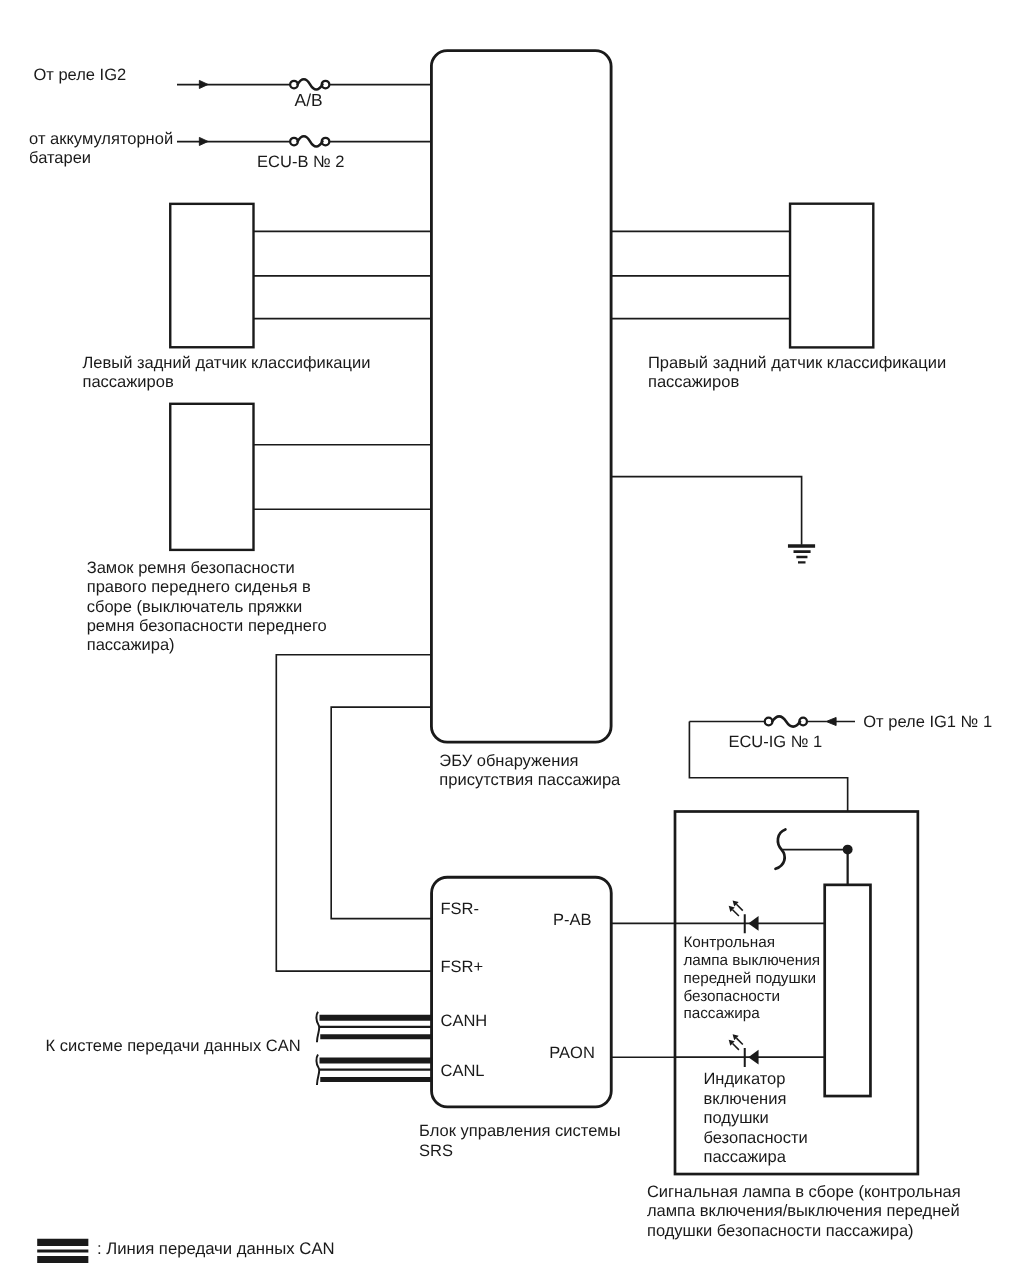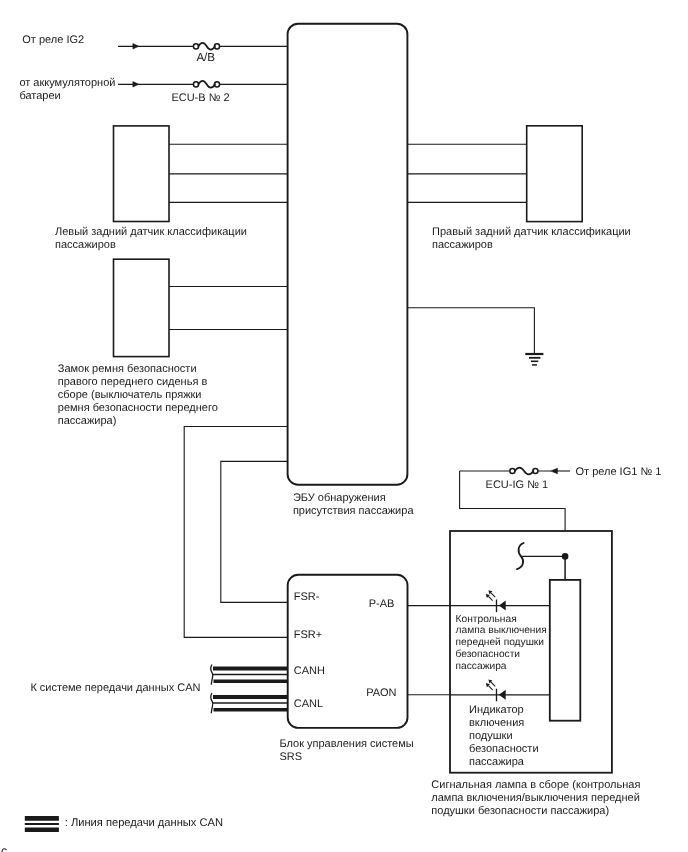--- a/index.html
+++ b/index.html
@@ -1,17 +1,17 @@
 <!DOCTYPE html>
 <html><head>
 <meta charset="utf-8">
 <style>
   html,body{margin:0;padding:0;background:#fff;}
   body{width:688px;height:852px;overflow:hidden;font-family:"Liberation Sans",sans-serif;color:#1a1a1a;}
-  #diagram{position:absolute;left:0;top:5px;width:688px;height:600px;filter:grayscale(1);}
+  #diagram{position:absolute;left:0;top:15px;width:688px;height:600px;filter:grayscale(1);}
   svg text{font-family:"Liberation Sans",sans-serif;fill:#1a1a1a;-webkit-font-smoothing:antialiased;text-rendering:geometricPrecision;}
 </style>
 </head>
 <body>
 
 <div id="diagram">
 <svg width="688" height="852" viewBox="0 0 688 852" xmlns="http://www.w3.org/2000/svg">
   <g fill="none" stroke="#1a1a1a" stroke-width="1.1" shape-rendering="geometricPrecision">
 
   <rect x="287.6" y="18.7" width="119.8" height="461" rx="10.5" ry="10.5" stroke-width="1.9"></rect>

